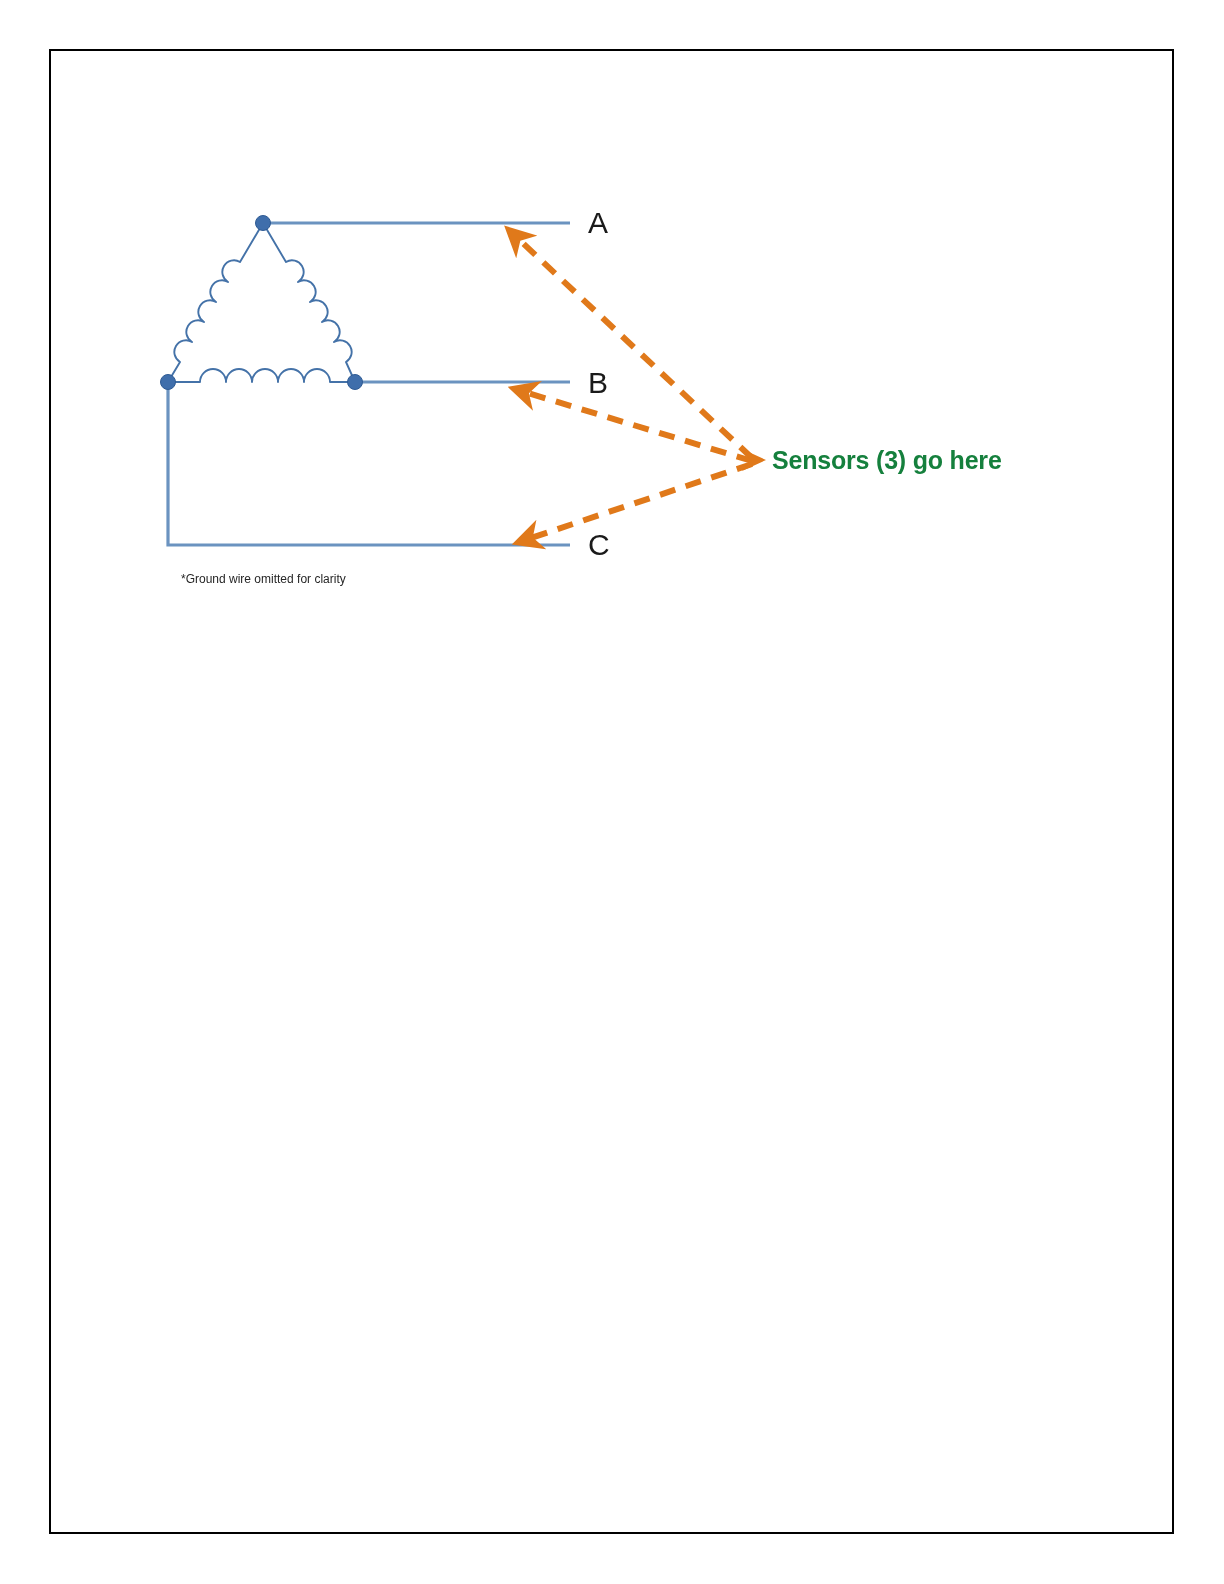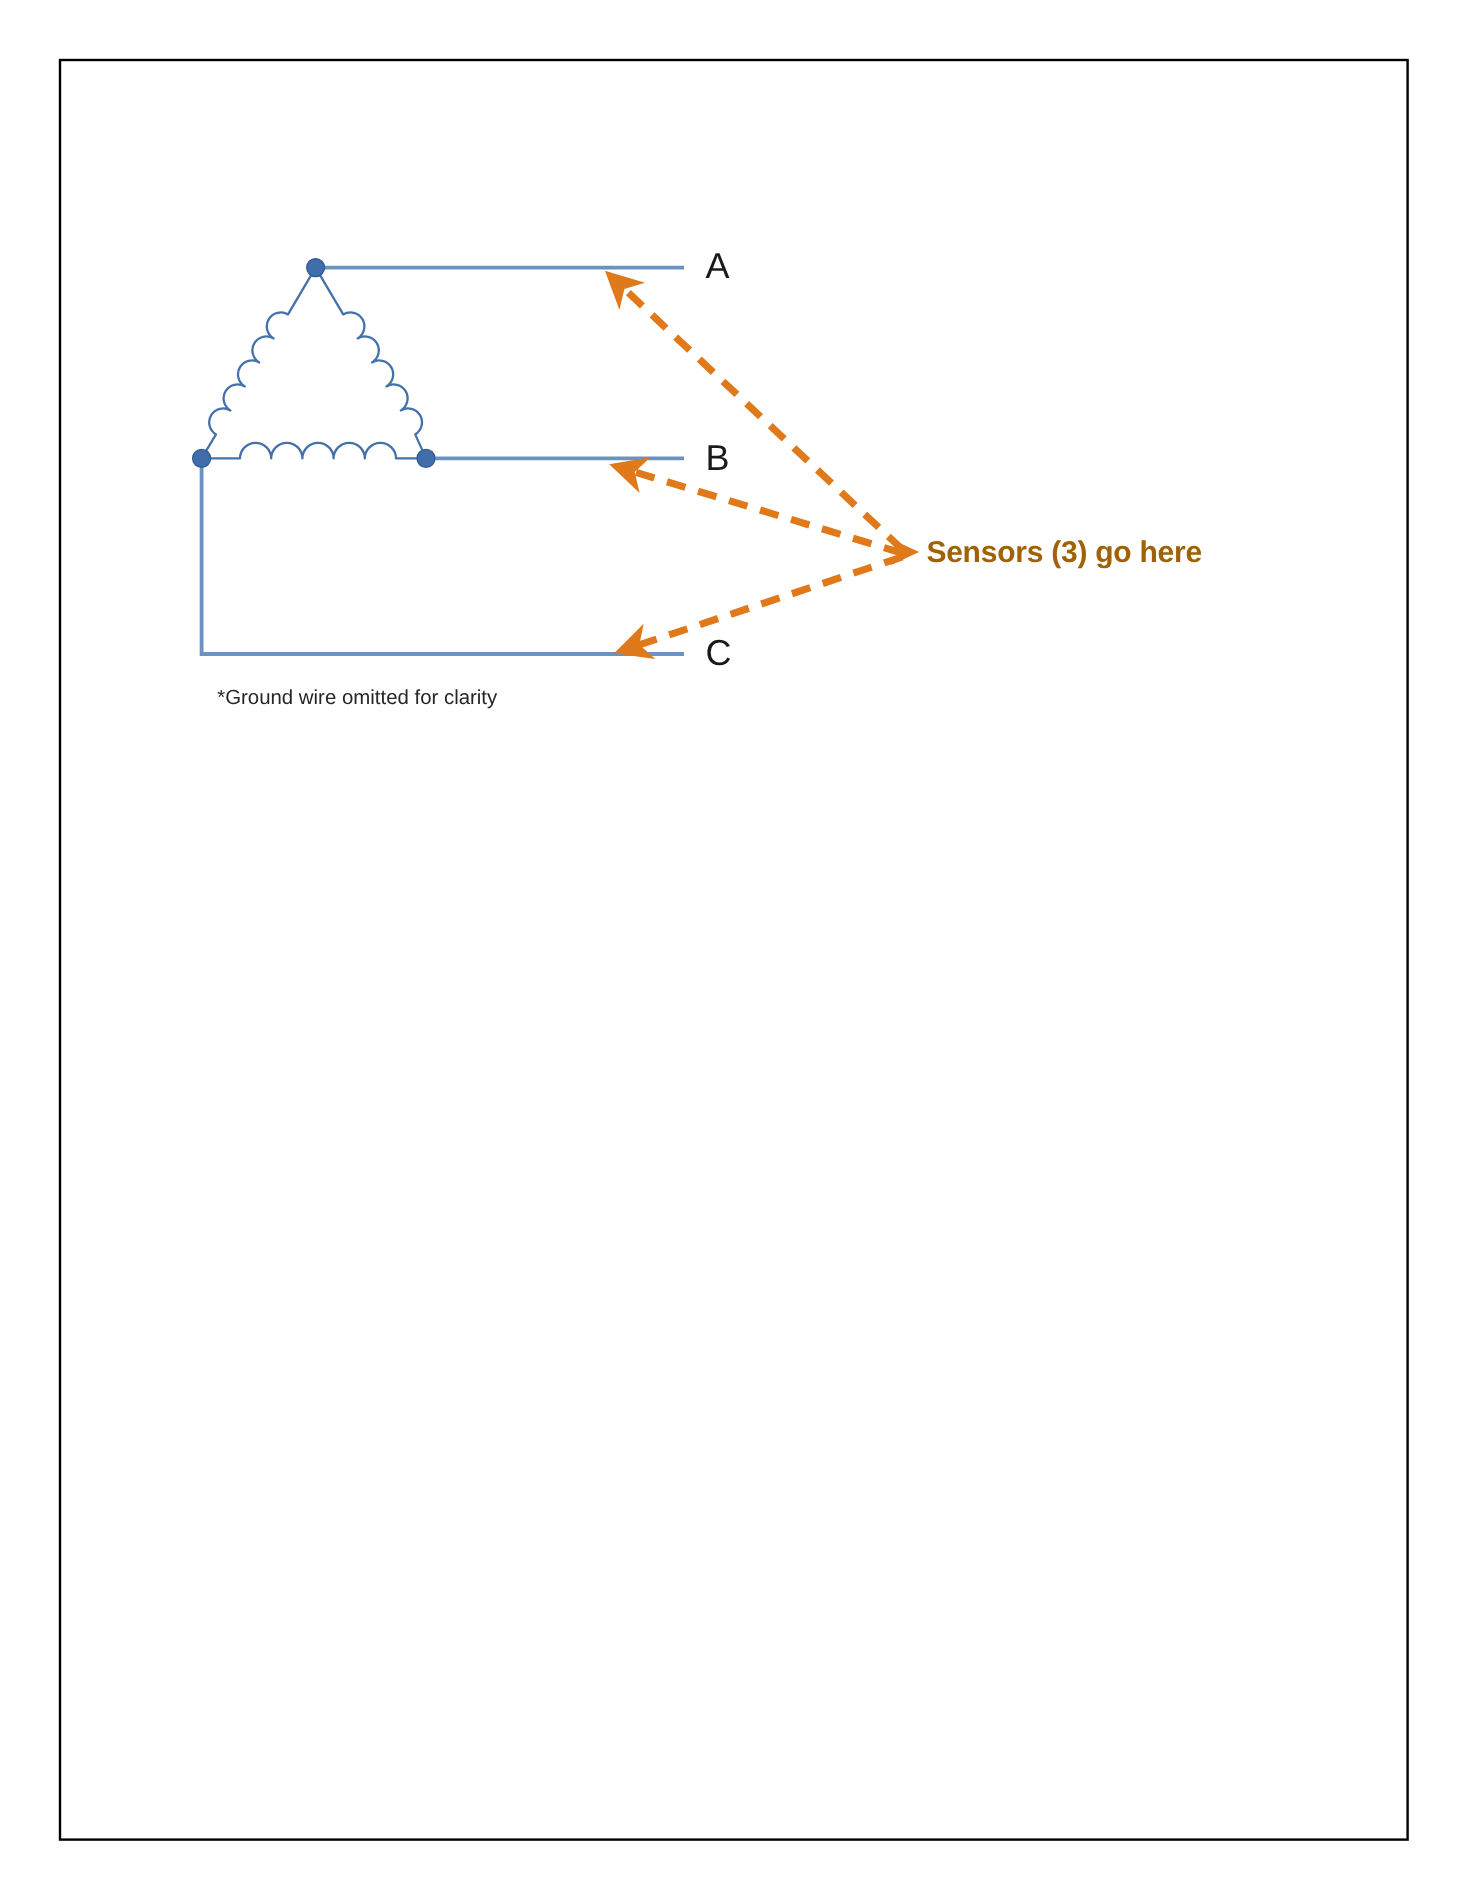--- a/index.html
+++ b/index.html
@@ -51,30 +51,30 @@
   #label-a { left: 588px; top: 208px; }
   #label-b { left: 588px; top: 368px; }
   #label-c { left: 588px; top: 530px; }
   #sensors-annotation {
     position: absolute;
     left: 772px;
     top: 446px;
     font-family: "Liberation Sans", sans-serif;
     font-size: 25px;
     font-weight: 700;
-    color: #a16207;
+    color: #15803d;
     white-space: nowrap;
     letter-spacing: -0.2px;
   }
   #footnote {
     position: absolute;
     left: 181px;
     top: 572px;
     font-family: "Liberation Sans", sans-serif;
-    font-size: 17px;
+    font-size: 12px;
     font-weight: 400;
     color: #262626;
     white-space: nowrap;
   }
 </style>
 </head>
 <body>
 
 <div id="page">
 

